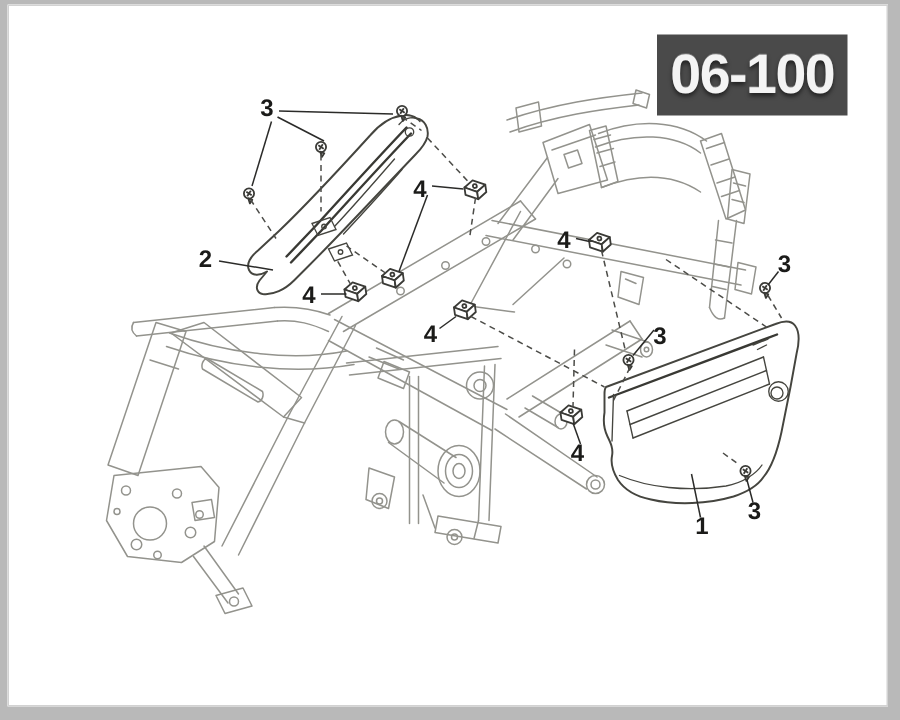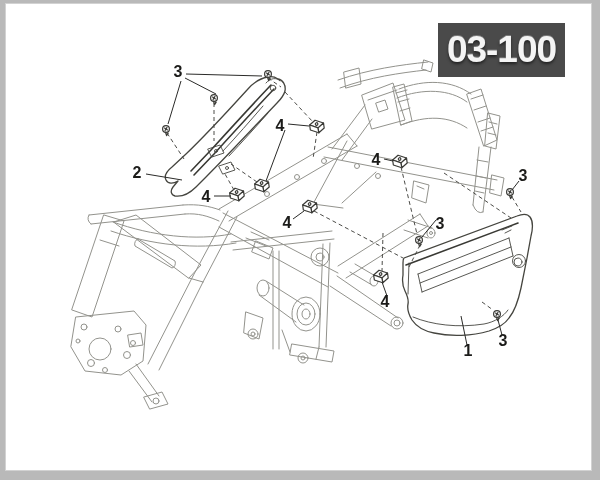--- a/index.html
+++ b/index.html
@@ -312,15 +312,15 @@
       <text x="376" y="165" text-anchor="middle">4</text>
       <text x="385" y="307" text-anchor="middle">4</text>
       <text x="440" y="229" text-anchor="middle">3</text>
       <text x="523" y="181" text-anchor="middle">3</text>
       <text x="503" y="346" text-anchor="middle">3</text>
       <text x="468" y="356" text-anchor="middle">1</text>
     </g>
   </svg>
 
   <div id="code-box">
-    <span>03-100</span>
+    <span>06-100</span>
   </div>
 </div>
 
 </body></html>

